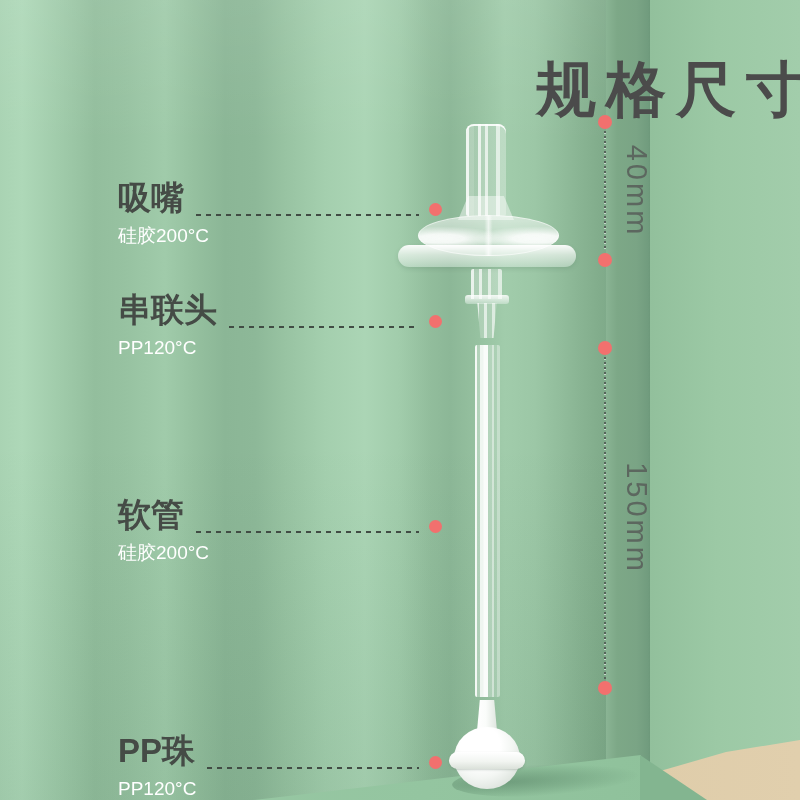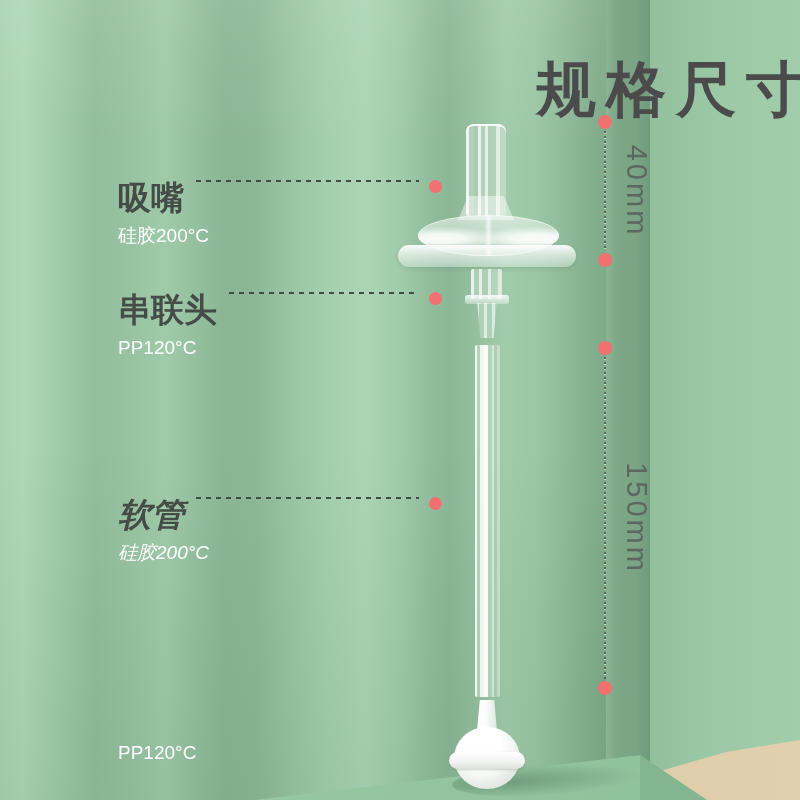--- a/index.html
+++ b/index.html
@@ -138,38 +138,38 @@
     box-shadow:0 1px 2px rgba(100,120,105,.3);
   }
   
   .title{
     position:absolute;left:0;top:34px;width:100%;
     text-align:right;font-size:60px;font-weight:600;
     letter-spacing:10px;color:var(--title-text,#4b4b4b);margin:16px;
   }
   
   .part-label{position:absolute;left:118px;width:324px;}
-  .pl-row{display:flex;align-items:flex-start;}
+  .pl-row{display:flex;align-items:flex-end;}
   .pl-name{
     font-size:33px;font-weight:600;color:var(--label-text,#454b46);
     line-height:36px;margin-right:12px;white-space:nowrap;
   }
   .pl-dash{
     flex:1;height:2px;
     background:repeating-linear-gradient(90deg,#414c44 0 5px,rgba(0,0,0,0) 5px 10px);
   }
   .pl-dot{
     width:13px;height:13px;border-radius:50%;
     background:var(--accent-dot,#f2706e);margin-left:10px;flex:0 0 auto;
   }
   .pl-spec{
     font-size:19px;font-weight:400;color:var(--spec-text,#ffffff);
     line-height:33px;margin-top:3px;
   }
-  .label-1{top:180px;} .label-2{top:292px;} .label-3{top:497px;font-style:italic;} .label-4{top:733px;}
+  .label-1{top:180px;} .label-2{top:292px;} .label-3{top:497px;} .label-4{top:733px;}
   
   .dim{position:absolute;left:598px;width:60px;}
   .dim-40{top:115px;height:152px;} .dim-150{top:341px;height:354px;}
   .dim-dot{
     position:absolute;left:0;width:14px;height:14px;border-radius:50%;
     background:var(--accent-dot,#f2706e);
   }
   .dim-dot.top{top:0;} .dim-dot.bottom{bottom:0;}
   .dim-line{
     position:absolute;left:6px;top:16px;bottom:16px;width:2px;
@@ -230,20 +230,25 @@
   <div class="part-label label-3">
     <div class="pl-row">
       <span class="pl-name">软管</span>
       <span class="pl-dash"></span>
       <span class="pl-dot"></span>
     </div>
     <div class="pl-spec">硅胶200°C</div>
   </div>
 
   <div class="part-label label-4">
+    <div class="pl-row">
+      <span class="pl-name">PP珠</span>
+      <span class="pl-dash"></span>
+      <span class="pl-dot"></span>
+    </div>
     <div class="pl-spec">PP120°C</div>
   </div>
 
   <div class="dim dim-40">
     <span class="dim-dot top"></span>
     <span class="dim-line"></span>
     <span class="dim-dot bottom"></span>
     <span class="dim-text">40mm</span>
   </div>
 

